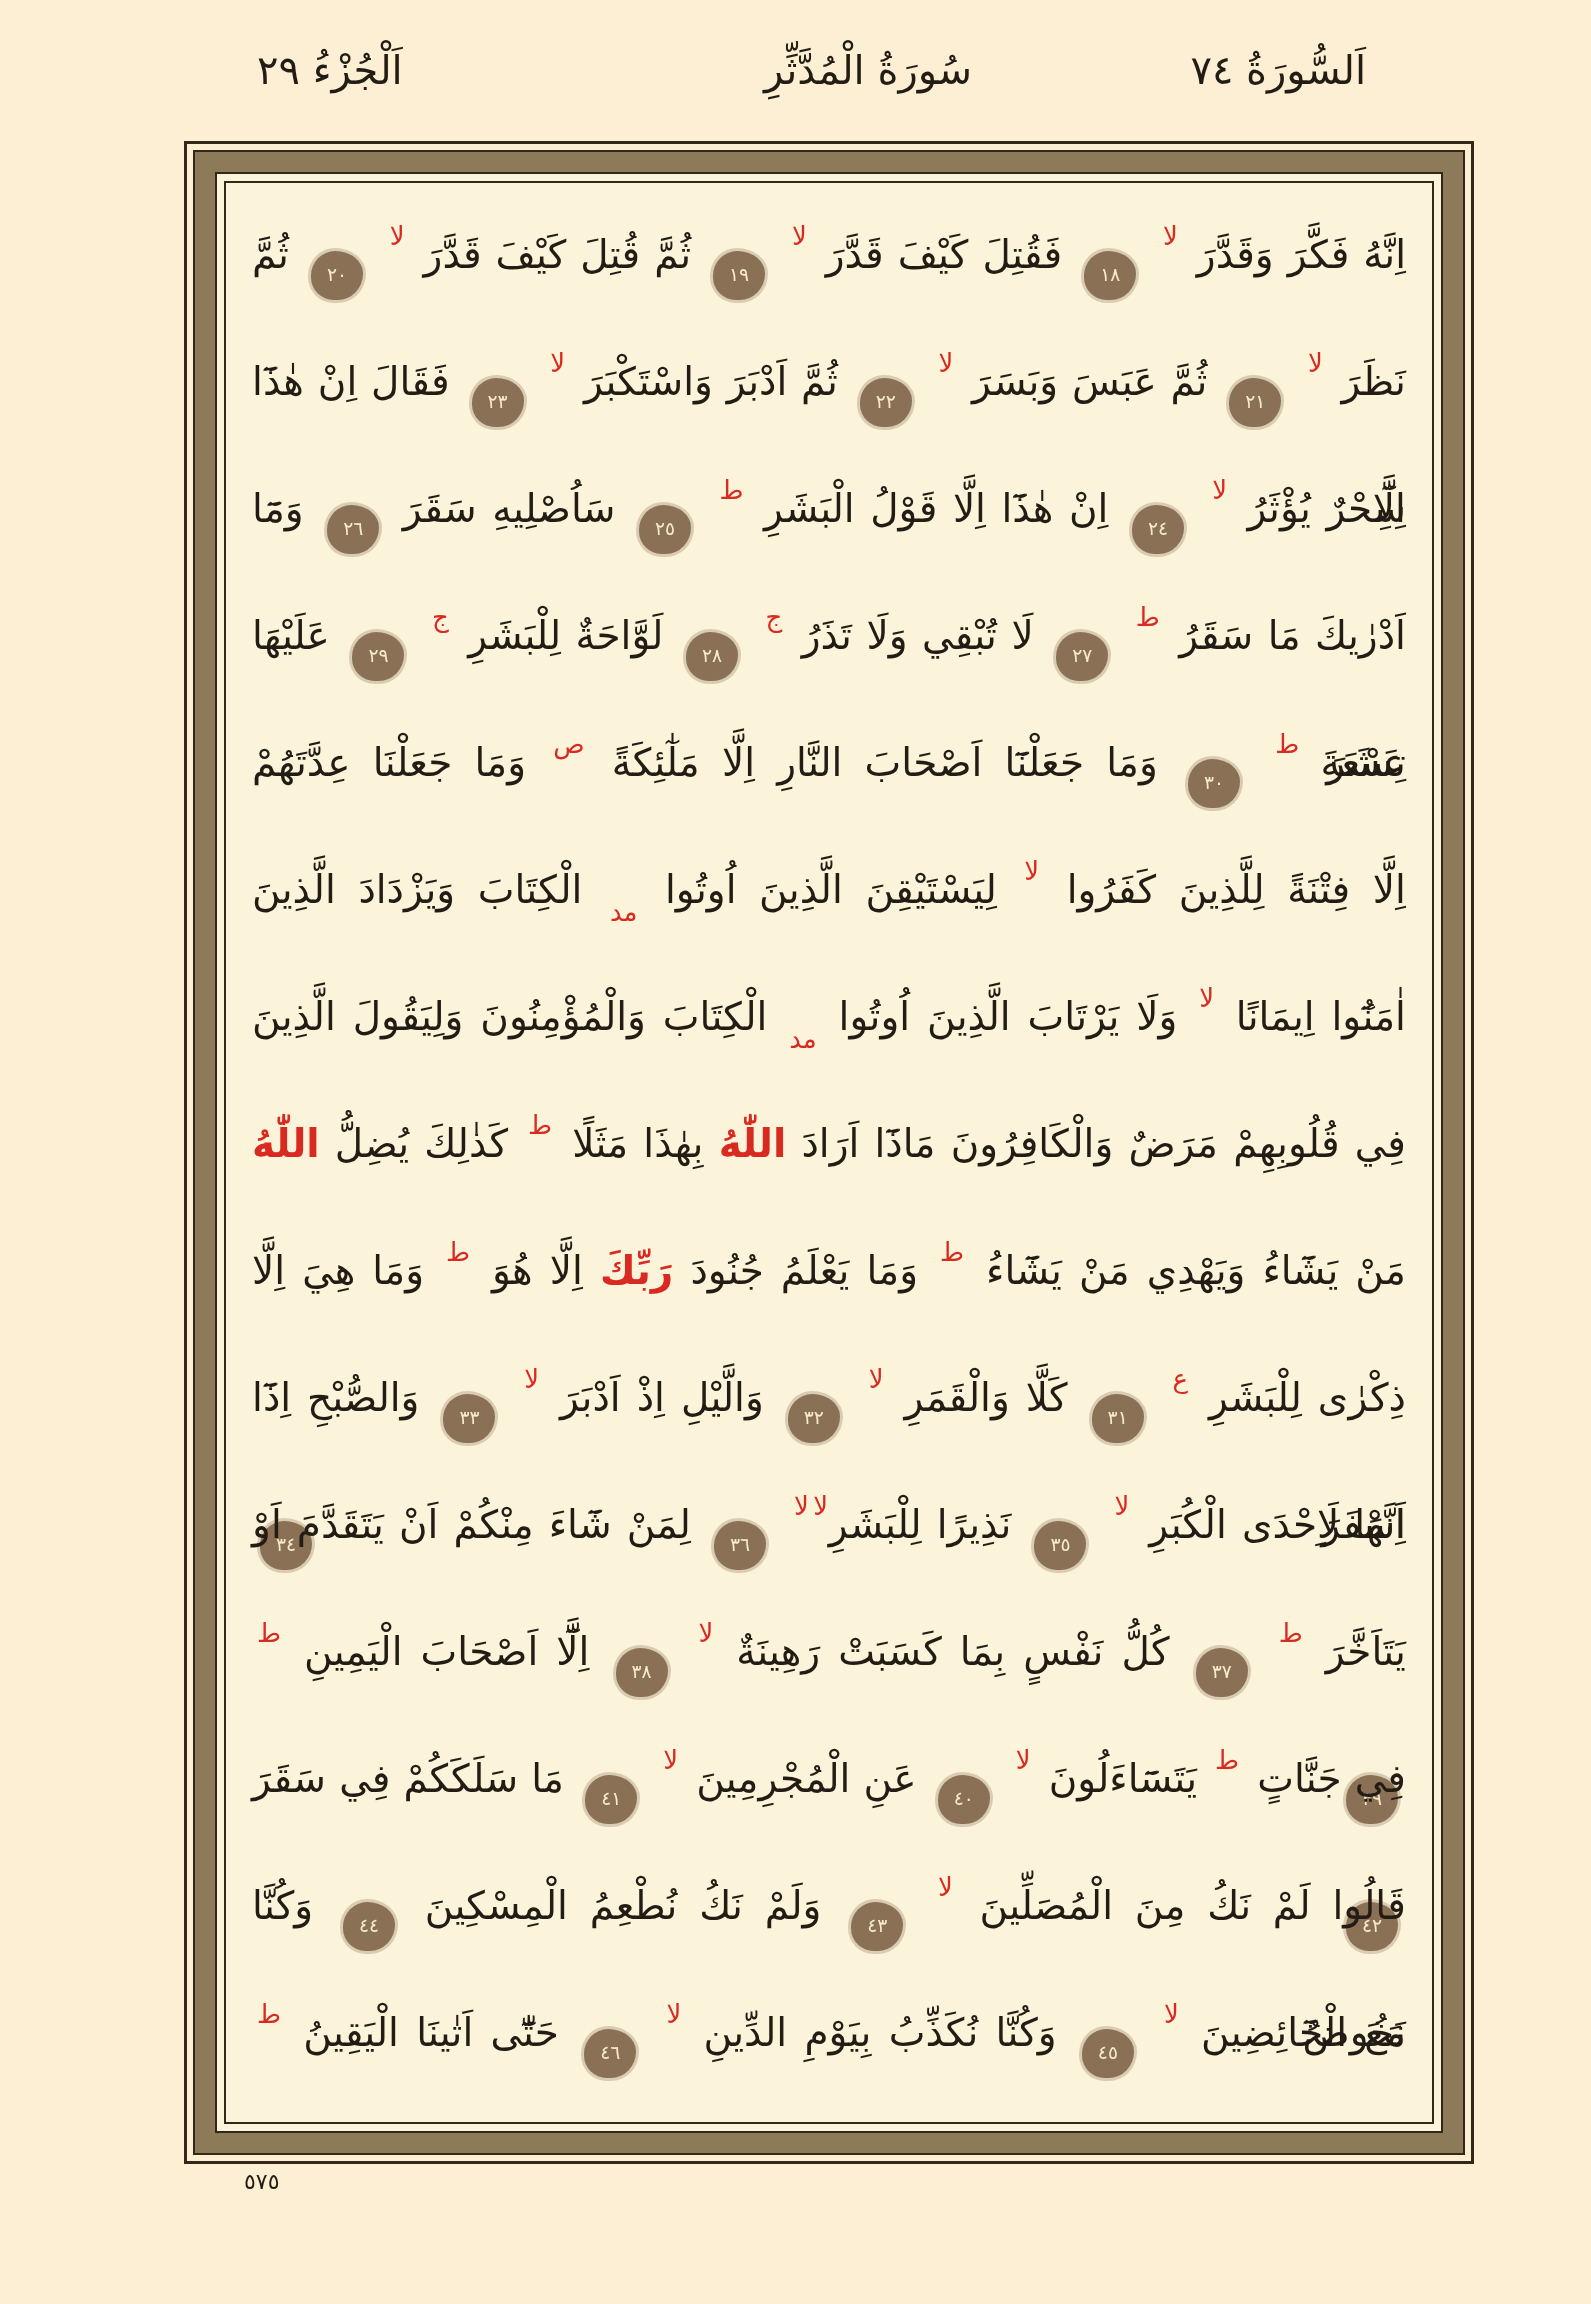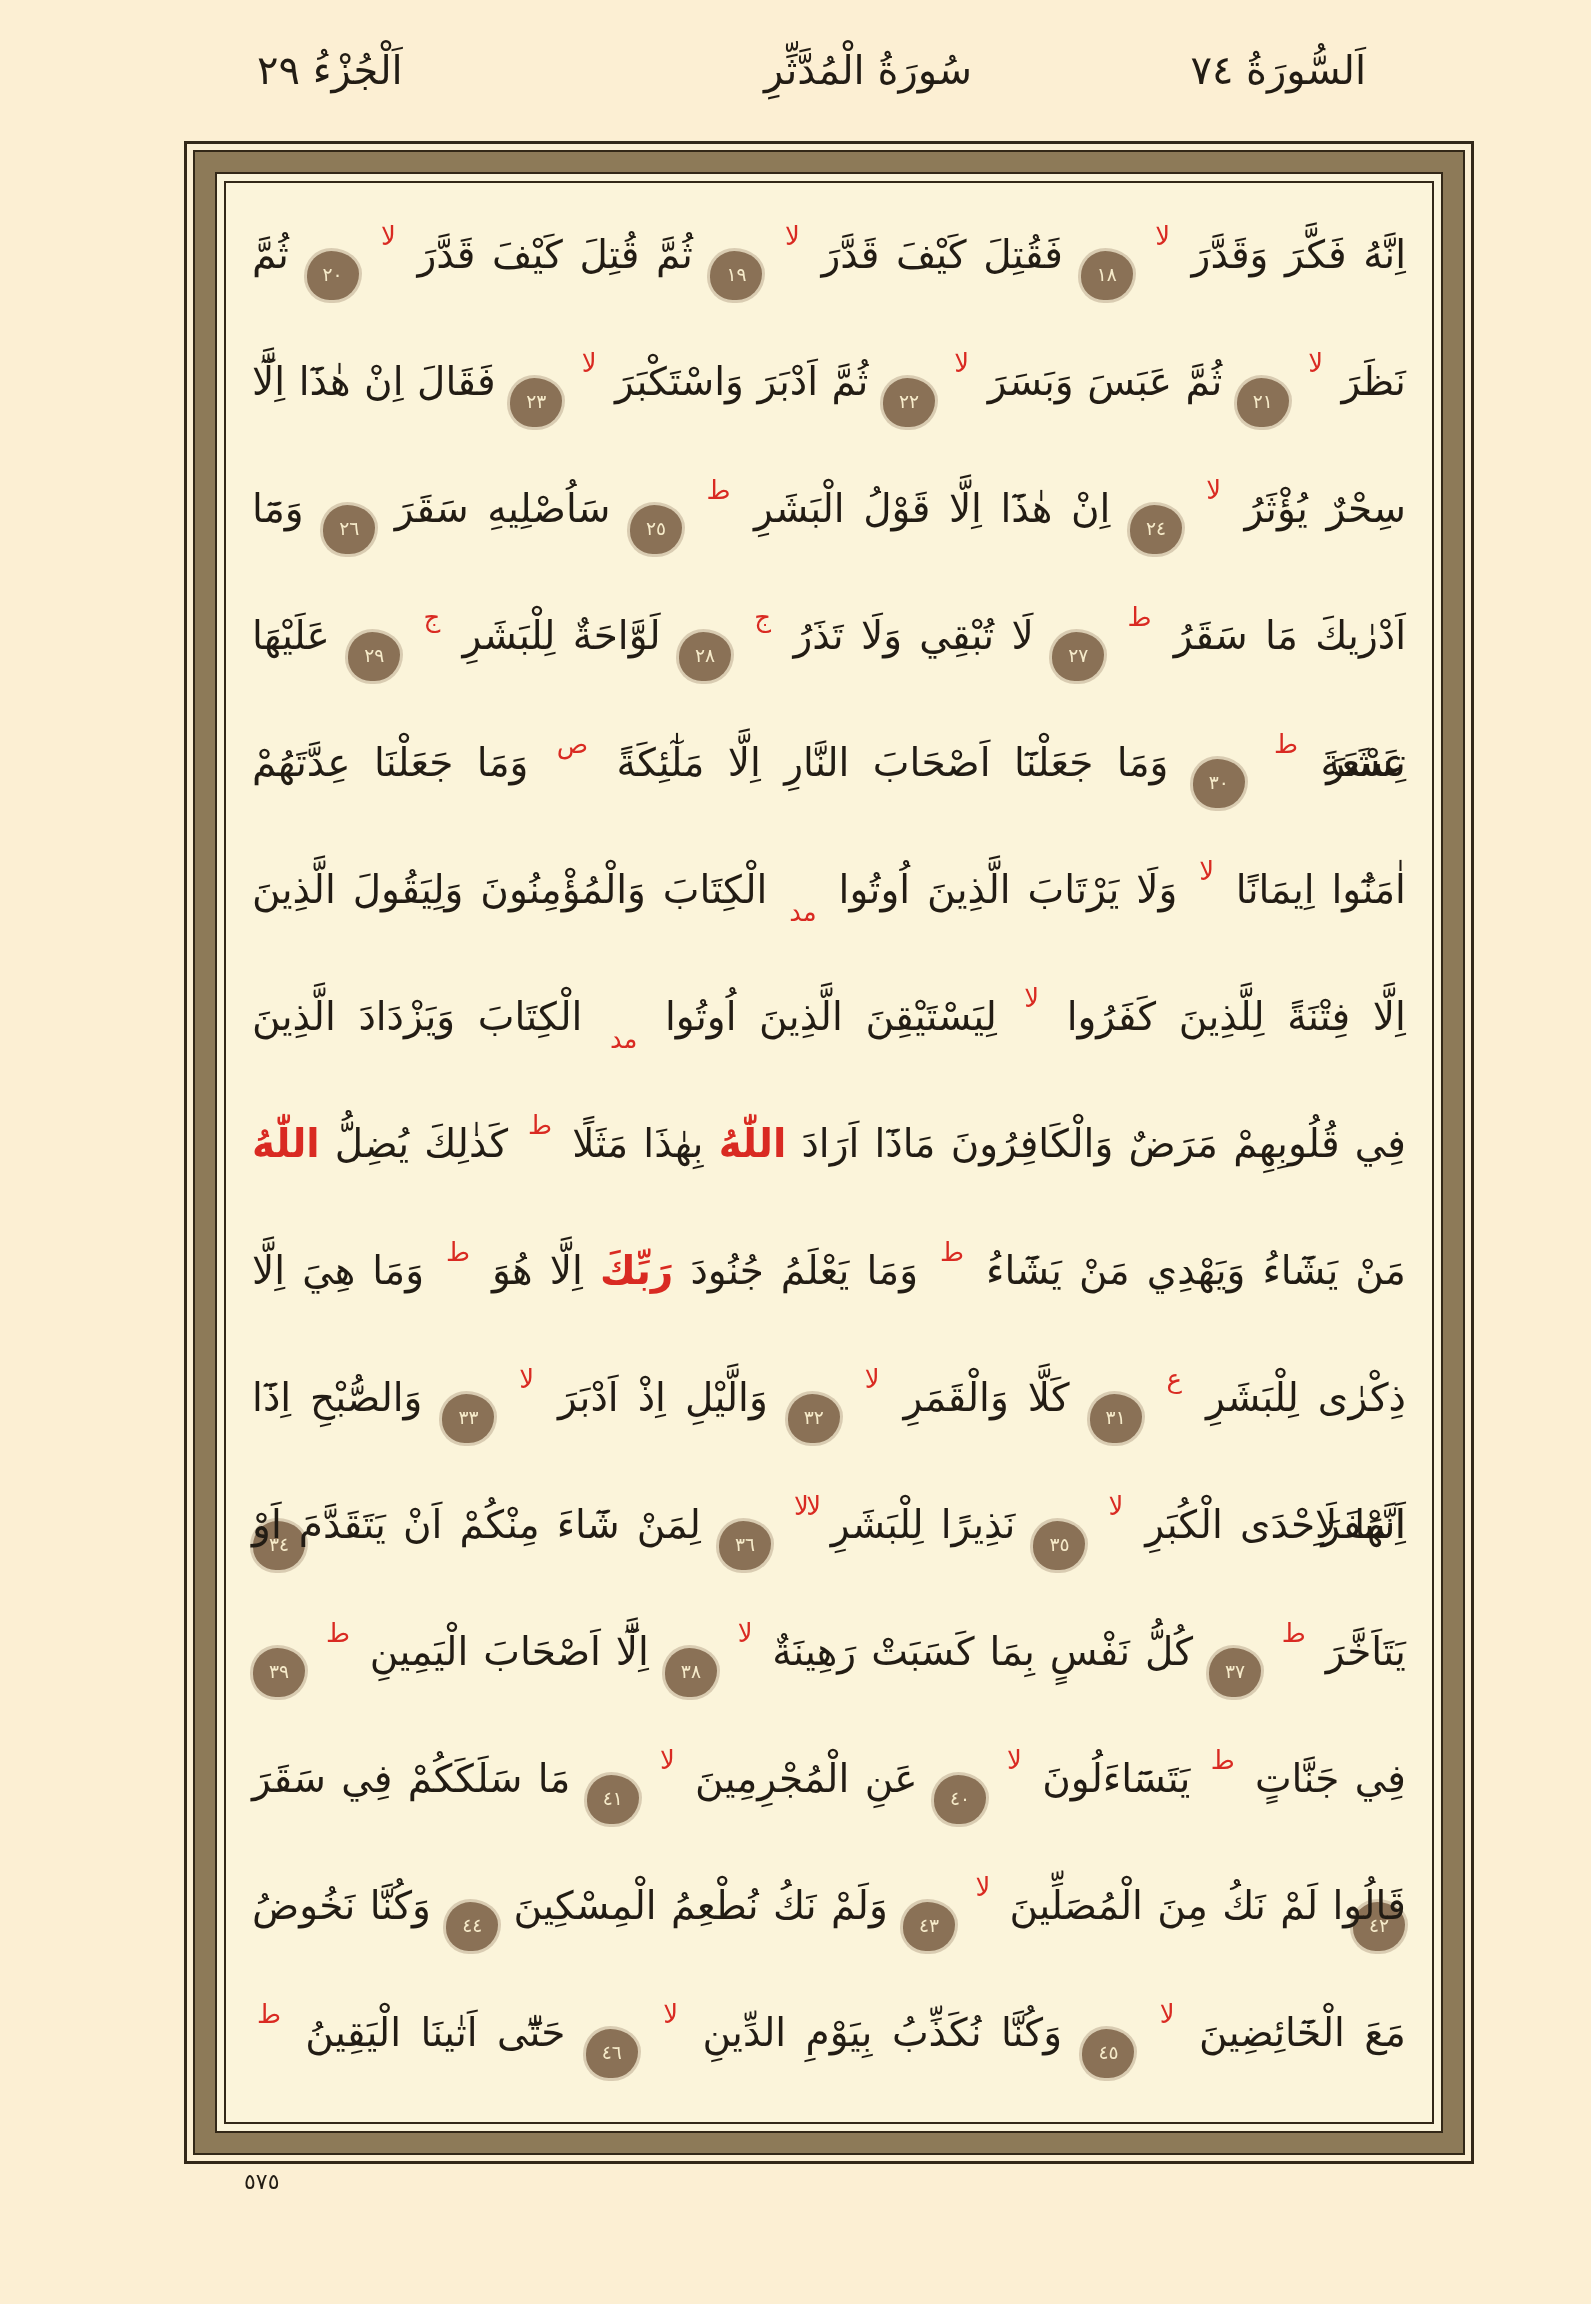--- a/index.html
+++ b/index.html
@@ -46,21 +46,21 @@
   .stop{
     color:var(--red);font-size:26px;position:relative;top:-23.6px;
     margin:0 4.9px;line-height:0;
   }
   .stop.low{top:17.7px;}
   .verse{
     display:inline-flex;align-items:center;justify-content:center;
     width:52px;height:49px;background:var(--rosette);color:var(--rosette-digit);
     border-radius:48% 55% 50% 45% / 52% 47% 55% 48%;
     box-shadow:0 0 0 3px rgba(138,113,86,.30);
-    font-size:18.7px;line-height:1;vertical-align:-12.8px;margin:0 1px;
+    font-size:18.7px;line-height:1;vertical-align:-12.8px;margin:0 8px;
   }
   .page-number{
     position:absolute;left:244px;top:2169px;font-size:22px;color:var(--ink);
     letter-spacing:2px;
   }
 </style>
 </head>
 <body>
 
 <div class="header">
@@ -72,22 +72,22 @@
 <div class="frame1">
   <div class="band">
     <div class="frame2">
       <div class="frame3">
         <div class="text-area" id="lines">
             <div class="line"><span class="word">اِنَّهُ فَكَّرَ وَقَدَّرَ</span> <span class="stop">لا</span> <span class="verse">١٨</span> <span class="word">فَقُتِلَ كَيْفَ قَدَّرَ</span> <span class="stop">لا</span> <span class="verse">١٩</span> <span class="word">ثُمَّ قُتِلَ كَيْفَ قَدَّرَ</span> <span class="stop">لا</span> <span class="verse">٢٠</span> <span class="word">ثُمَّ</span> </div>
             <div class="line"><span class="word">نَظَرَ</span> <span class="stop">لا</span> <span class="verse">٢١</span> <span class="word">ثُمَّ عَبَسَ وَبَسَرَ</span> <span class="stop">لا</span> <span class="verse">٢٢</span> <span class="word">ثُمَّ اَدْبَرَ وَاسْتَكْبَرَ</span> <span class="stop">لا</span> <span class="verse">٢٣</span> <span class="word">فَقَالَ اِنْ هٰذَٓا اِلَّٓا</span> </div>
             <div class="line"><span class="word">سِحْرٌ يُؤْثَرُ</span> <span class="stop">لا</span> <span class="verse">٢٤</span> <span class="word">اِنْ هٰذَٓا اِلَّا قَوْلُ الْبَشَرِ</span> <span class="stop">ط</span> <span class="verse">٢٥</span> <span class="word">سَاُصْلِيهِ سَقَرَ</span> <span class="verse">٢٦</span> <span class="word">وَمَٓا</span> </div>
             <div class="line"><span class="word">اَدْرٰيكَ مَا سَقَرُ</span> <span class="stop">ط</span> <span class="verse">٢٧</span> <span class="word">لَا تُبْقِي وَلَا تَذَرُ</span> <span class="stop">ج</span> <span class="verse">٢٨</span> <span class="word">لَوَّاحَةٌ لِلْبَشَرِ</span> <span class="stop">ج</span> <span class="verse">٢٩</span> <span class="word">عَلَيْهَا تِسْعَةَ</span> </div>
             <div class="line"><span class="word">عَشَرَ</span> <span class="stop">ط</span> <span class="verse">٣٠</span> <span class="word">وَمَا جَعَلْنَٓا اَصْحَابَ النَّارِ اِلَّا مَلٰٓئِكَةً</span> <span class="stop">ص</span> <span class="word">وَمَا جَعَلْنَا عِدَّتَهُمْ</span> </div>
+            <div class="line"><span class="word">اِلَّا فِتْنَةً لِلَّذِينَ كَفَرُوا</span> <span class="stop">لا</span> <span class="word">لِيَسْتَيْقِنَ الَّذِينَ اُوتُوا</span> <span class="stop low">مد</span> <span class="word">الْكِتَابَ وَيَزْدَادَ الَّذِينَ</span> </div>
             <div class="line"><span class="word">اٰمَنُٓوا اِيمَانًا</span> <span class="stop">لا</span> <span class="word">وَلَا يَرْتَابَ الَّذِينَ اُوتُوا</span> <span class="stop low">مد</span> <span class="word">الْكِتَابَ وَالْمُؤْمِنُونَ وَلِيَقُولَ الَّذِينَ</span> </div>
-            <div class="line"><span class="word">اِلَّا فِتْنَةً لِلَّذِينَ كَفَرُوا</span> <span class="stop">لا</span> <span class="word">لِيَسْتَيْقِنَ الَّذِينَ اُوتُوا</span> <span class="stop low">مد</span> <span class="word">الْكِتَابَ وَيَزْدَادَ الَّذِينَ</span> </div>
             <div class="line"><span class="word">فِي قُلُوبِهِمْ مَرَضٌ وَالْكَافِرُونَ مَاذَٓا اَرَادَ</span> <span class="word red">اللّٰهُ</span> <span class="word">بِهٰذَا مَثَلًا</span> <span class="stop">ط</span> <span class="word">كَذٰلِكَ يُضِلُّ</span> <span class="word red">اللّٰهُ</span> </div>
             <div class="line"><span class="word">مَنْ يَشَٓاءُ وَيَهْدِي مَنْ يَشَٓاءُ</span> <span class="stop">ط</span> <span class="word">وَمَا يَعْلَمُ جُنُودَ</span> <span class="word red">رَبِّكَ</span> <span class="word">اِلَّا هُوَ</span> <span class="stop">ط</span> <span class="word">وَمَا هِيَ اِلَّا</span> </div>
             <div class="line"><span class="word">ذِكْرٰى لِلْبَشَرِ</span> <span class="stop">ع</span> <span class="verse">٣١</span> <span class="word">كَلَّا وَالْقَمَرِ</span> <span class="stop">لا</span> <span class="verse">٣٢</span> <span class="word">وَالَّيْلِ اِذْ اَدْبَرَ</span> <span class="stop">لا</span> <span class="verse">٣٣</span> <span class="word">وَالصُّبْحِ اِذَٓا اَسْفَرَ</span> <span class="stop">لا</span> <span class="verse">٣٤</span> </div>
             <div class="line"><span class="word">اِنَّهَا لَاِحْدَى الْكُبَرِ</span> <span class="stop">لا</span> <span class="verse">٣٥</span> <span class="word">نَذِيرًا لِلْبَشَرِ</span> <span class="stop">لا</span> <span class="verse">٣٦</span> <span class="word">لِمَنْ شَٓاءَ مِنْكُمْ اَنْ يَتَقَدَّمَ اَوْ</span> </div>
             <div class="line"><span class="word">يَتَاَخَّرَ</span> <span class="stop">ط</span> <span class="verse">٣٧</span> <span class="word">كُلُّ نَفْسٍ بِمَا كَسَبَتْ رَهِينَةٌ</span> <span class="stop">لا</span> <span class="verse">٣٨</span> <span class="word">اِلَّٓا اَصْحَابَ الْيَمِينِ</span> <span class="stop">ط</span> <span class="verse">٣٩</span> </div>
             <div class="line"><span class="word">فِي جَنَّاتٍ</span> <span class="stop">ط</span> <span class="word">يَتَسَٓاءَلُونَ</span> <span class="stop">لا</span> <span class="verse">٤٠</span> <span class="word">عَنِ الْمُجْرِمِينَ</span> <span class="stop">لا</span> <span class="verse">٤١</span> <span class="word">مَا سَلَكَكُمْ فِي سَقَرَ</span> <span class="verse">٤٢</span> </div>
             <div class="line"><span class="word">قَالُوا لَمْ نَكُ مِنَ الْمُصَلِّينَ</span> <span class="stop">لا</span> <span class="verse">٤٣</span> <span class="word">وَلَمْ نَكُ نُطْعِمُ الْمِسْكِينَ</span> <span class="verse">٤٤</span> <span class="word">وَكُنَّا نَخُوضُ</span> </div>
             <div class="line"><span class="word">مَعَ الْخَٓائِضِينَ</span> <span class="stop">لا</span> <span class="verse">٤٥</span> <span class="word">وَكُنَّا نُكَذِّبُ بِيَوْمِ الدِّينِ</span> <span class="stop">لا</span> <span class="verse">٤٦</span> <span class="word">حَتّٰٓى اَتٰينَا الْيَقِينُ</span> <span class="stop">ط</span>  </div>
           </div>
       </div>

